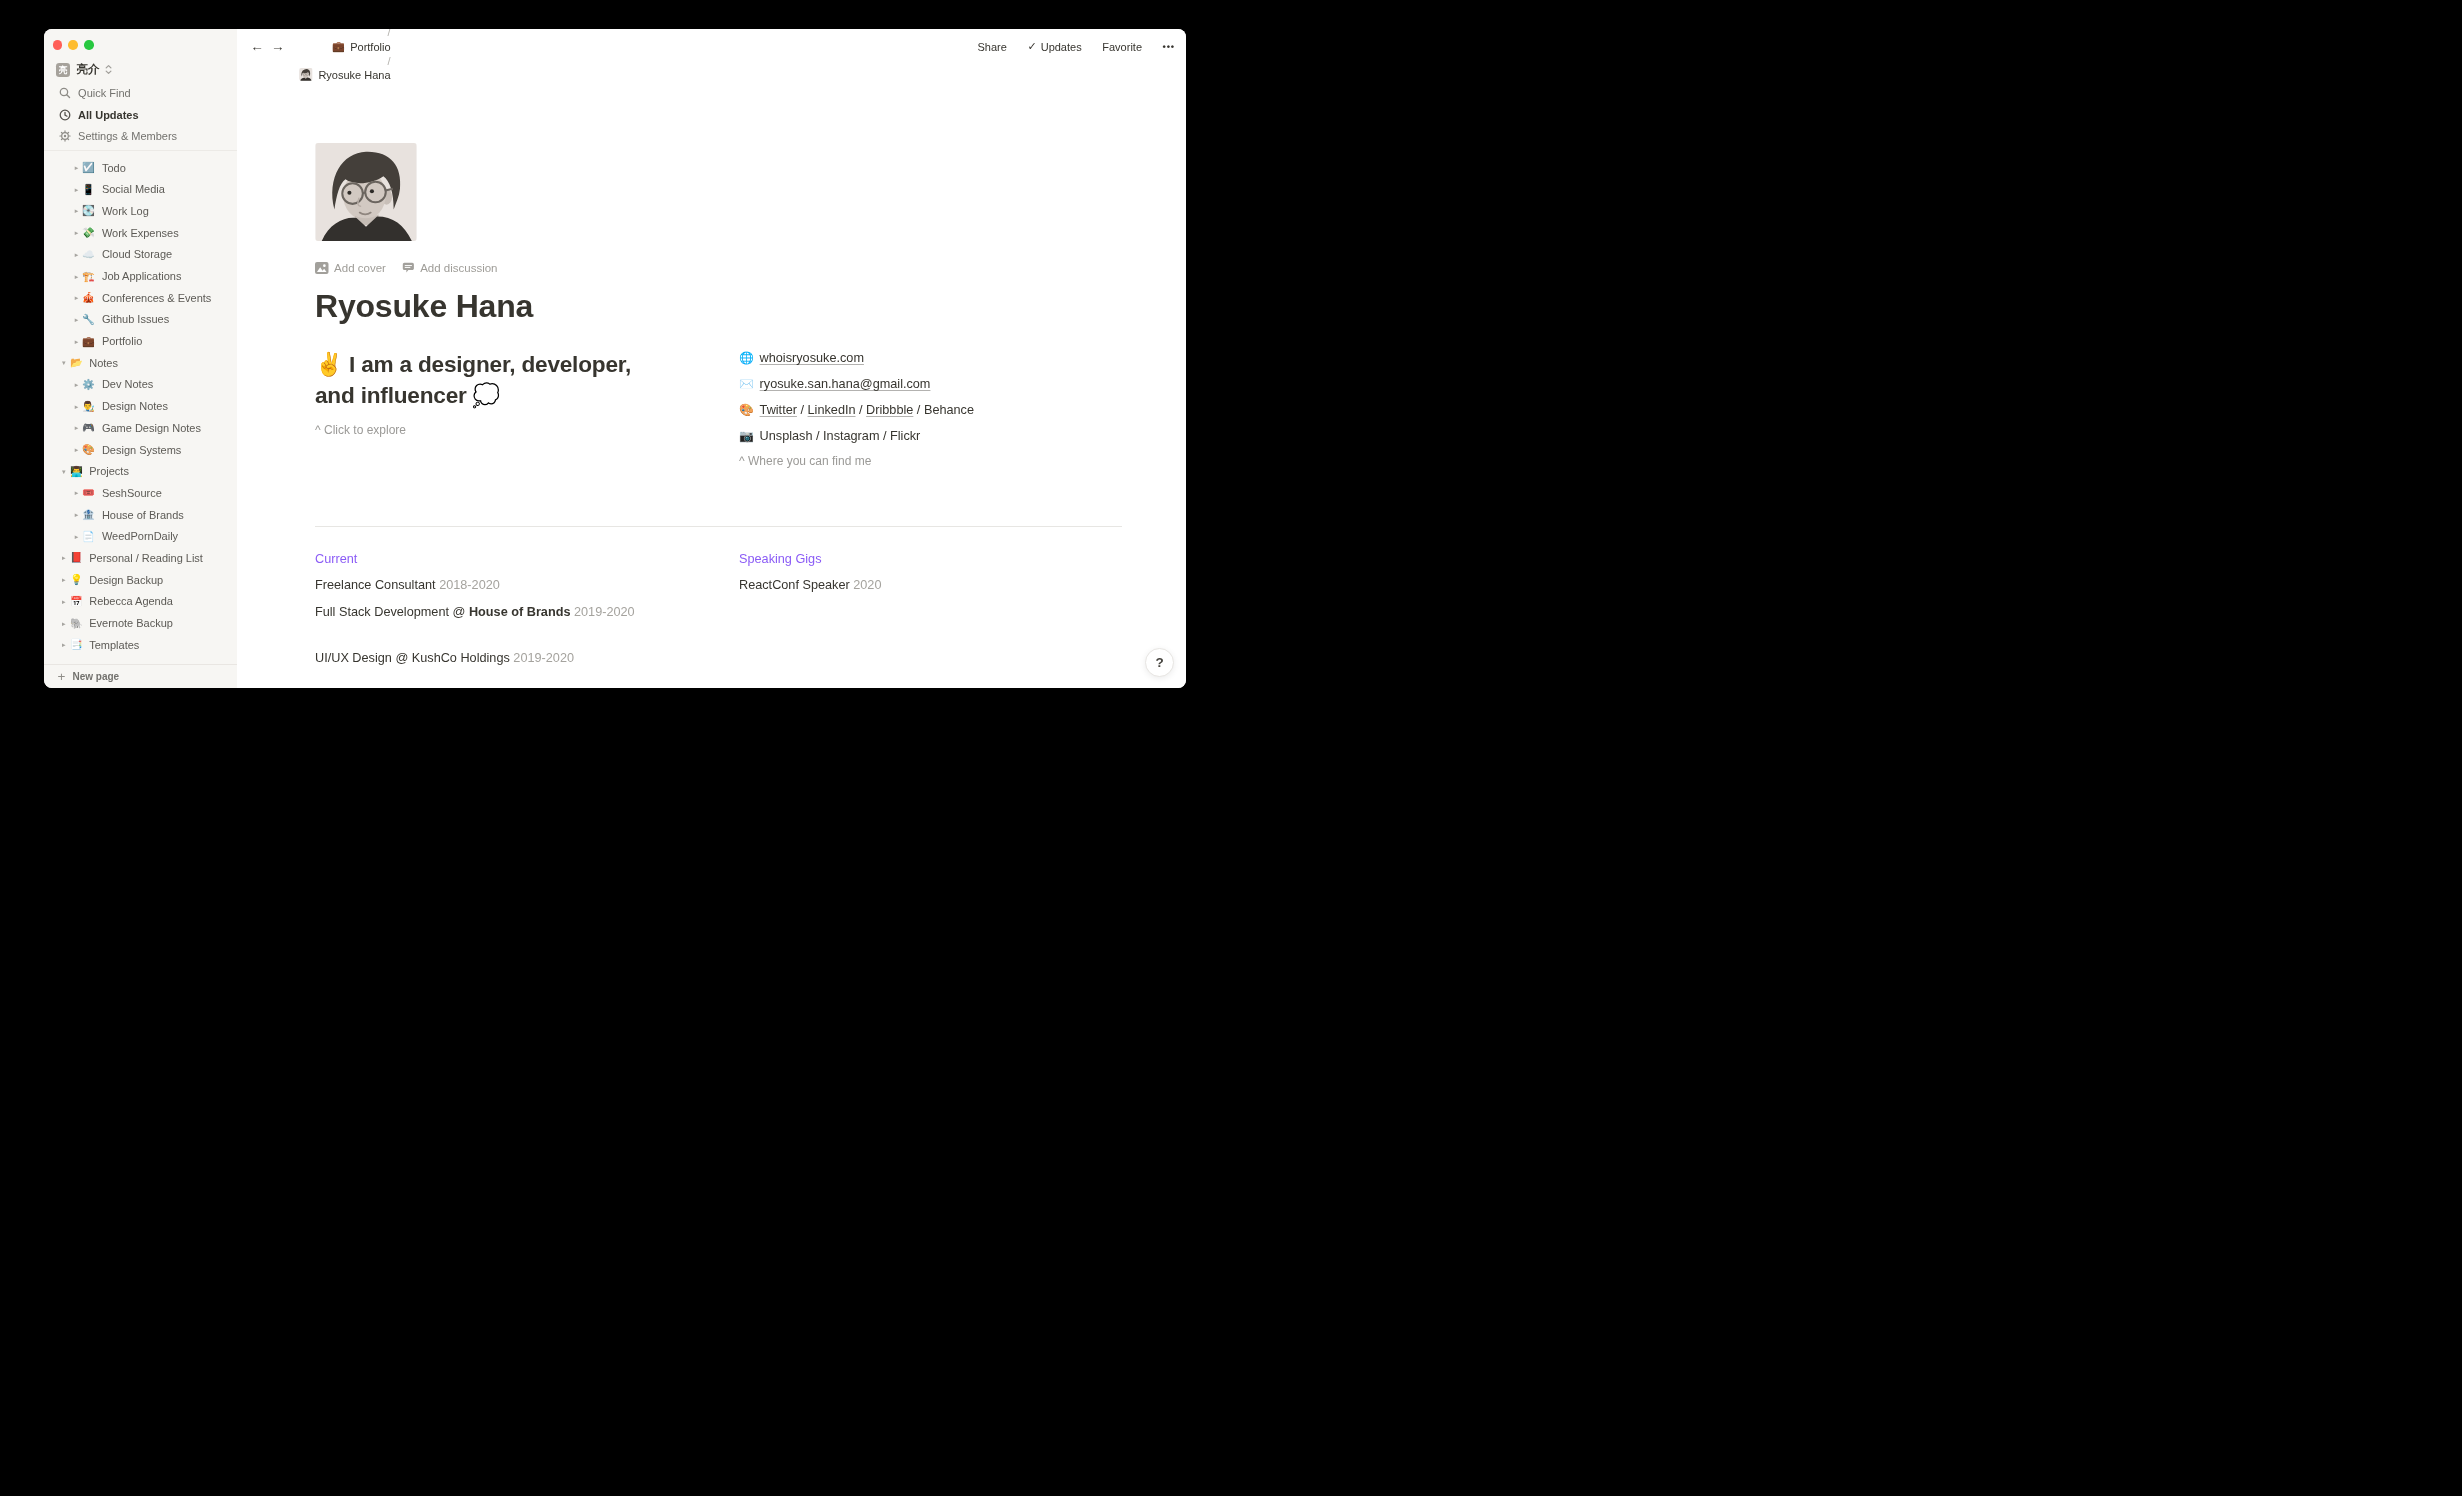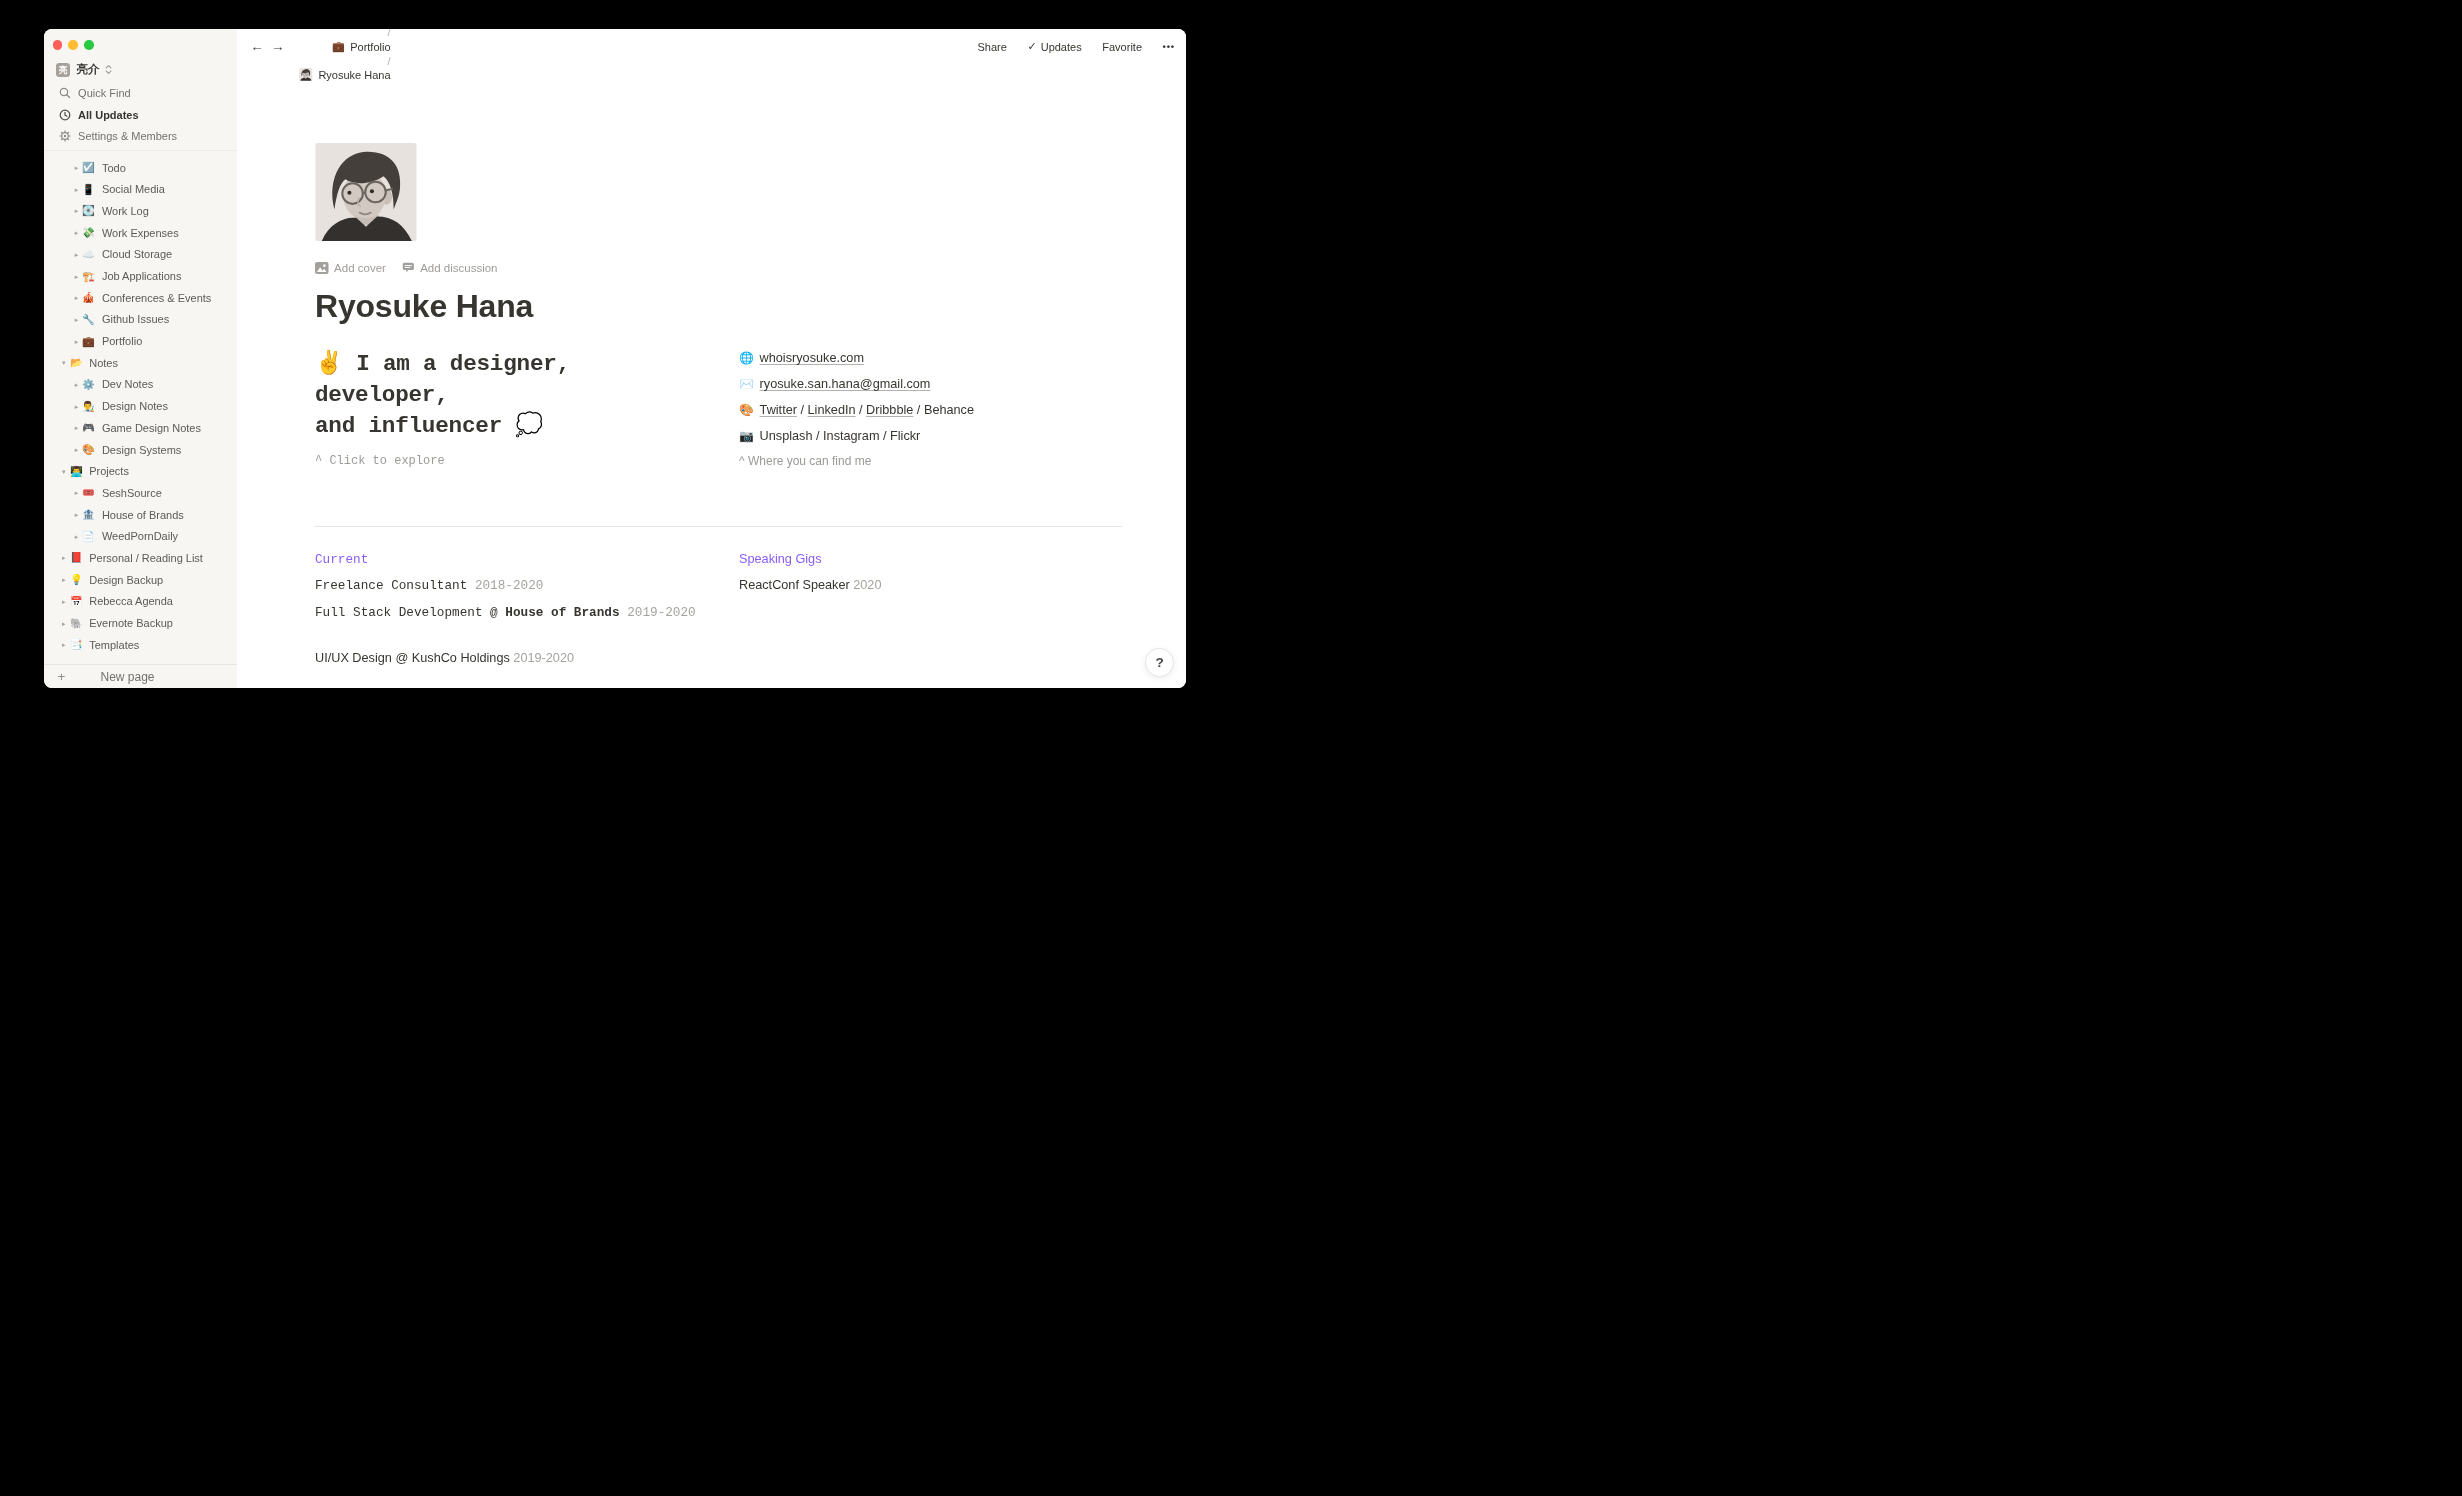--- a/index.html
+++ b/index.html
@@ -37,21 +37,21 @@
   .trow.lvl0{padding-left:14.3px;}
   .trow.lvl1{padding-left:27px;}
   .tr-toggle{width:11px;text-align:center;font-size:7.1px;color:#A7A5A0;flex:0 0 auto;}
   .tr-icon{width:14.3px;margin-right:5.6px;font-size:10.3px;text-align:center;flex:0 0 auto;color:#8A8883;}
   .tr-label{font-size:11px;font-weight:500;color:#5C5A55;white-space:nowrap;overflow:hidden;text-overflow:ellipsis;}
   .newpage{
     height:23px;border-top:0.8px solid #E9E6E2;display:flex;align-items:center;
     padding-left:13.5px;cursor:pointer;
   }
   .np-plus{font-size:13.5px;color:#8F8D88;margin-right:7.1px;line-height:1;}
-  .np-label{font-size:12px;font-weight:400;color:#73726E;margin-left:28px;}
+  .np-label{font-size:10px;font-weight:700;color:#73726E;}
   
   .main{flex:1;background:#fff;display:flex;flex-direction:column;position:relative;overflow:hidden;}
   .topbar{height:35px;display:flex;align-items:center;padding:0 11px 0 12px;flex:0 0 auto;}
   .nav-arrow{font-size:13.5px;color:#37352F;width:16px;text-align:center;cursor:pointer;}
   .nav-arrow + .nav-arrow{margin-left:4.8px;}
   .crumbs{display:flex;align-items:flex-end;margin-left:10.3px;font-size:11px;color:#37352F;flex-direction:column;}
   .crumb{display:flex;align-items:center;cursor:pointer;padding:1.6px 3.2px;border-radius:2.4px;}
   .crumb-badge{width:12.7px;height:12.7px;border-radius:3.2px;color:#fff;font-size:5.2px;line-height:12.7px;
     text-align:center;font-weight:700;margin-right:5.6px;}
   .crumb-emoji{font-size:10.3px;margin-right:4.8px;}
@@ -60,21 +60,21 @@
   .tb-actions{margin-left:auto;display:flex;align-items:center;gap:20.6px;}
   .tb-item{font-size:11px;color:#37352F;cursor:pointer;display:flex;align-items:center;gap:4px;}
   .tb-more{font-size:9.5px;letter-spacing:0.8px;font-weight:700;}
   .content{flex:1;overflow:hidden;padding:0 64px 0 78px;}
   .photo{width:102px;height:98px;border-radius:3.2px;overflow:hidden;margin-top:79px;cursor:pointer;}
   .addrow{display:flex;align-items:center;gap:16px;margin-top:20px;height:14.3px;}
   .addbtn{display:flex;align-items:flex-start;gap:5.6px;color:#9F9D98;font-size:11.5px;cursor:pointer;}
   h1.page-title{margin:12px 0 0 0;font-size:32px;line-height:38px;font-weight:700;color:#37352F;letter-spacing:-0.2px;}
   .cols{display:flex;}
   .cols1{margin-top:24px;}
-  .col-l{width:401px;flex:0 0 auto;font-family:Liberation Mono, monospace;}
+  .col-l{width:401px;flex:0 0 auto;}
   .col-r{flex:1;margin-left:23px;}
   .intro-line{font-size:22.6px;line-height:31px;font-weight:700;color:#37352F;letter-spacing:-0.2px;}
   .caption{color:#9B9A97;font-size:12px;line-height:16px;margin-top:11px;}
   .contact{margin-top:3.2px;}
   .c-row{display:flex;align-items:center;font-size:12.7px;color:#37352F;height:12.7px;line-height:12.7px;margin-bottom:13px;}
   .c-icon{width:20.6px;font-size:12px;flex:0 0 auto;color:#8A8883;}
   .c-row .cap{color:#9B9A97;font-size:12px;text-align:center;}
   a.ulink{color:#37352F;text-decoration:underline;text-decoration-color:rgba(55,53,47,.38);
     text-underline-offset:2.4px;cursor:pointer;}
   .divider{height:0.8px;background:#E7E6E3;margin-top:45px;}

